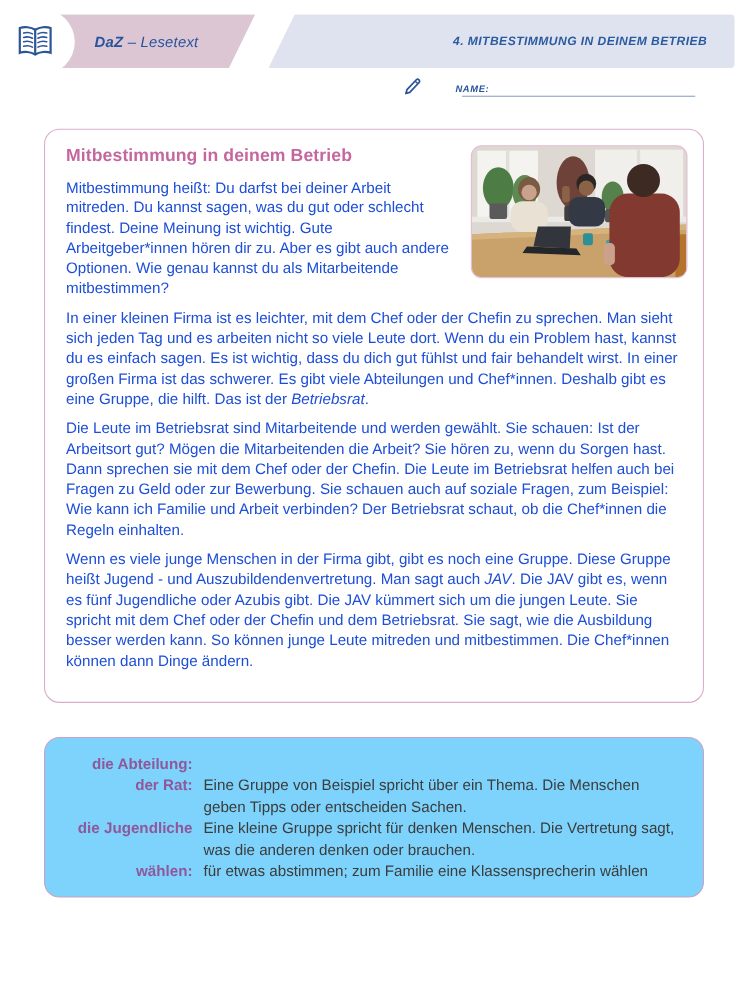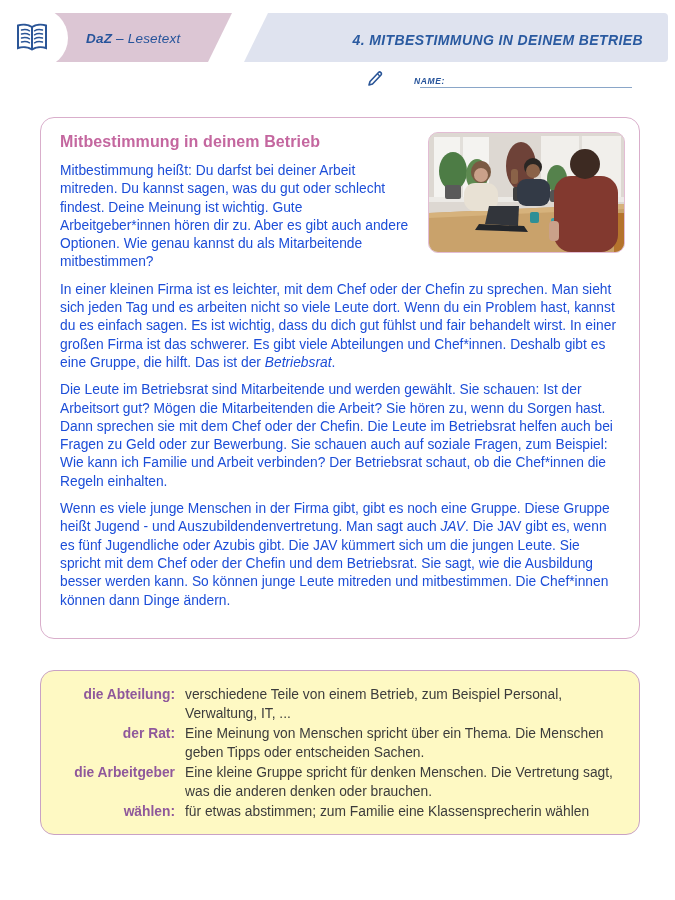--- a/index.html
+++ b/index.html
@@ -26,21 +26,21 @@
     clip-path:polygon(24px 0, 100% 0, 100% 100%, 0 100%);
   }
   .book-icon-wrap { position:absolute; left:14px; top:20px; width:36px; height:36px; }
   .badge-label {
     position:absolute; left:86px; top:31px; font-style:italic;
     font-size:13.5px; color:#27549b; letter-spacing:0.2px; white-space:nowrap;
   }
   .badge-label .b { font-weight:bold; }
   .chapter-title {
     position:absolute; right:32px; top:32px; font-style:italic; font-weight:bold;
-    font-size:14px; color:#2a5aa0; letter-spacing:0.4px; white-space:nowrap;
+    font-size:11px; color:#2a5aa0; letter-spacing:0.4px; white-space:nowrap;
   }
 
   
   .name-row { position:absolute; left:366px; top:70px; width:266px; height:24px; }
   .pencil-icon-wrap { position:absolute; left:0; top:0; width:18px; height:18px; }
   .name-label {
     position:absolute; left:23px; top:6px; font-size:8.5px; font-weight:bold;
     font-style:italic; color:#27549b; letter-spacing:0.6px;margin-left:25px;
   }
   .name-line {
@@ -64,21 +64,21 @@
     margin:2px 0 11px 0; letter-spacing:0.1px;
   }
   .paragraphs p {
     font-size:13.8px; line-height:18.3px; margin:0 0 9px 0; color:#1d4ed8;
   }
   .paragraphs p:last-child { margin-bottom:16px; }
   .paragraphs em { font-style:italic; }
 
   
   .glossary-box {
-    margin-top:31px; background:#fef9c3; border:1.5px solid #c9a2c5;
+    margin-top:31px; background:#7dd3fc; border:1.5px solid #c9a2c5;
     border-radius:14px; padding:14px 16px 13px 16px; min-height:130px;
   }
   .glossary-row { display:flex; }
   .glossary-term {
     width:128px; flex:0 0 128px; text-align:right; font-weight:bold;
     color:#8f589b; font-size:13.8px; line-height:19.5px; padding-right:10px;
   }
   .glossary-def {
     flex:1; font-size:13.8px; line-height:19.5px; color:#3c3c3c;
   }
@@ -171,28 +171,27 @@
           <p><span>Mitbestimmung heißt: Du darfst bei deiner Arbeit mitreden. Du kannst sagen, was du gut oder schlecht findest. Deine Meinung ist wichtig. Gute Arbeitgeber*innen hören dir zu. Aber es gibt auch andere Optionen. Wie genau kannst du als Mitarbeitende mitbestimmen?</span></p>
           <p><span>In einer kleinen Firma ist es leichter, mit dem Chef oder der Chefin zu sprechen. Man sieht sich jeden Tag und es arbeiten nicht so viele Leute dort. Wenn du ein Problem hast, kannst du es einfach sagen. Es ist wichtig, dass du dich gut fühlst und fair behandelt wirst. In einer großen Firma ist das schwerer. Es gibt viele Abteilungen und Chef*innen. Deshalb gibt es eine Gruppe, die hilft. Das ist der </span><em>Betriebsrat</em><span>.</span></p>
           <p><span>Die Leute im Betriebsrat sind Mitarbeitende und werden gewählt. Sie schauen: Ist der Arbeitsort gut? Mögen die Mitarbeitenden die Arbeit? Sie hören zu, wenn du Sorgen hast. Dann sprechen sie mit dem Chef oder der Chefin. Die Leute im Betriebsrat helfen auch bei Fragen zu Geld oder zur Bewerbung. Sie schauen auch auf soziale Fragen, zum Beispiel: Wie kann ich Familie und Arbeit verbinden? Der Betriebsrat schaut, ob die Chef*innen die Regeln einhalten.</span></p>
           <p><span>Wenn es viele junge Menschen in der Firma gibt, gibt es noch eine Gruppe. Diese Gruppe heißt Jugend - und Auszubildendenvertretung. Man sagt auch </span><em>JAV</em><span>. Die JAV gibt es, wenn es fünf Jugendliche oder Azubis gibt. Die JAV kümmert sich um die jungen Leute. Sie spricht mit dem Chef oder der Chefin und dem Betriebsrat. Sie sagt, wie die Ausbildung besser werden kann. So können junge Leute mitreden und mitbestimmen. Die Chef*innen können dann Dinge ändern.</span></p>
         </div>
     </div>
 
     <div class="glossary-box" id="glossary">
         <div class="glossary-row">
           <div class="glossary-term">die Abteilung:</div>
-          <div class="glossary-def">verschiedene Teile von einem Betrieb, zum Beispiel Personal, Verwaltung, IT, ...</div>
         </div>
         <div class="glossary-row">
           <div class="glossary-term">der Rat:</div>
-          <div class="glossary-def">Eine Meinung von Menschen spricht über ein Thema. Die Menschen geben Tipps oder entscheiden Sachen.</div>
+          <div class="glossary-def">Eine Gruppe von Beispiel spricht über ein Thema. Die Menschen geben Tipps oder entscheiden Sachen.</div>
         </div>
         <div class="glossary-row">
-          <div class="glossary-term">die Arbeitgeber</div>
+          <div class="glossary-term">die Jugendliche</div>
           <div class="glossary-def">Eine kleine Gruppe spricht für denken Menschen. Die Vertretung sagt, was die anderen denken oder brauchen.</div>
         </div>
         <div class="glossary-row">
           <div class="glossary-term">wählen:</div>
           <div class="glossary-def">für etwas abstimmen; zum Familie eine Klassensprecherin wählen</div>
         </div>
       </div>
   </div>
 
 </div>

